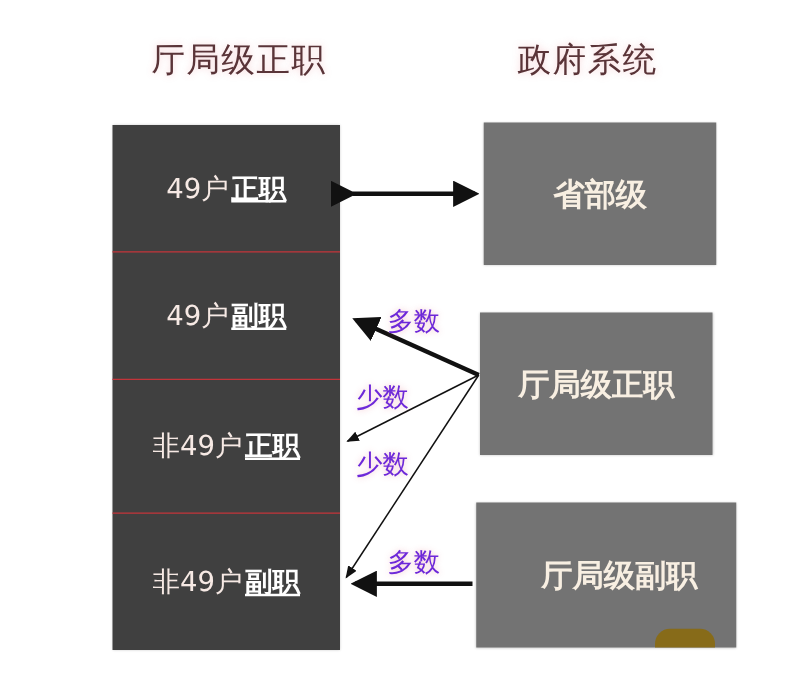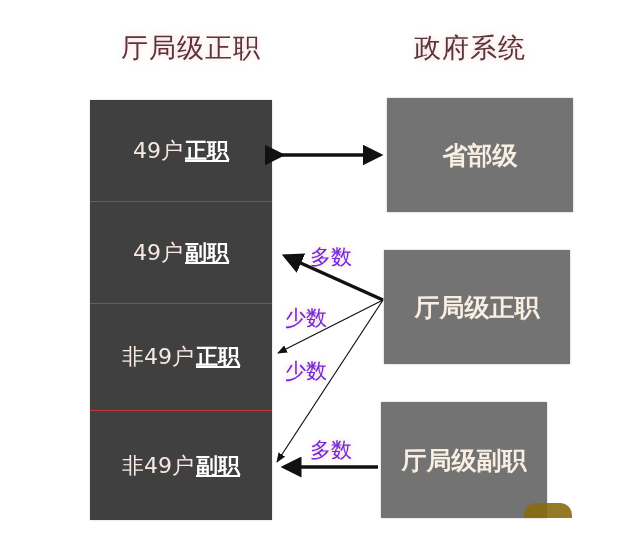--- a/index.html
+++ b/index.html
@@ -36,21 +36,21 @@
       <span class="bold">正职</span>
   </div>
   <div class="cell" style="top:311px;height:109px;border-bottom:none;">
     <span class="light">非49户</span>
       <span class="bold">副职</span>
   </div>
 </div>
 
 <div class="box" style="left:387px;top:98px;width:186px;height:114px;">省部级</div>
 <div class="box" style="left:384px;top:250px;width:186px;height:114px;">厅局级正职</div>
-<div class="box" style="left:381px;top:402px;width:166px;height:116px;">厅局级副职</div>
+<div class="box" style="left:381px;top:402px;width:187px;height:116px;padding-left:21px;">厅局级副职</div>
 
 <svg class="arrows" width="640" height="546" viewBox="0 0 640 546">
   <defs>
     <marker id="headL" markerWidth="6" markerHeight="6" refX="5" refY="3" orient="auto" markerUnits="strokeWidth">
       <path d="M0,0 L6,3 L0,6 z" fill="#111"></path>
     </marker>
     <marker id="headS" markerWidth="10" markerHeight="8" refX="9" refY="4" orient="auto" markerUnits="userSpaceOnUse">
       <path d="M0,0 L10,4 L0,8 z" fill="#111"></path>
     </marker>
   </defs>

